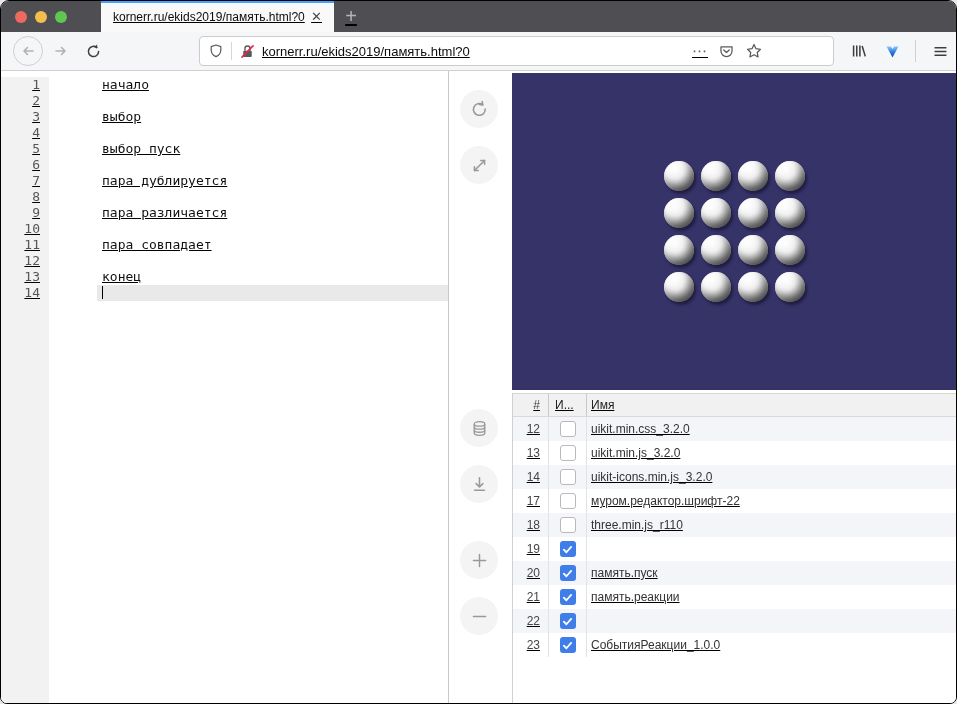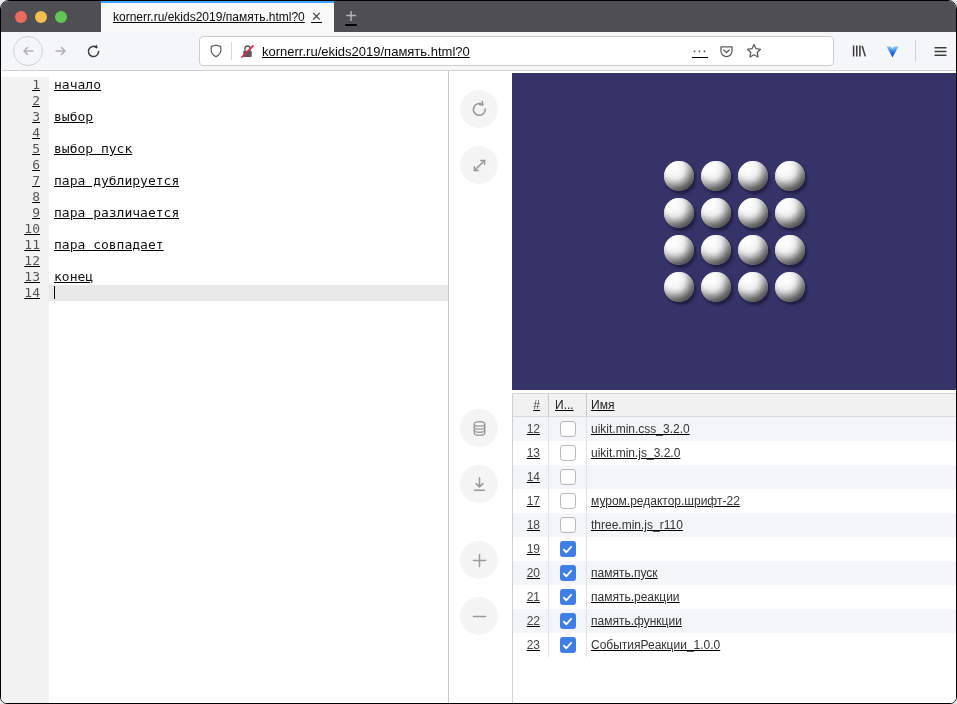--- a/index.html
+++ b/index.html
@@ -43,21 +43,21 @@
   .content { flex:1; display:flex; min-height:0; }
 
   
   .editor { width:448px; flex:none; display:flex; background:#fff;
     border-right:1px solid #c9c9c9; font-family:"DejaVu Sans Mono", monospace;
     font-size:13px; line-height:16px; padding-top:6px; position:relative; }
   .gutter { width:48px; flex:none; background:#f2f2f2; text-align:right;
     color:#555; padding-right:9px; }
   .codearea { flex:1; min-width:0; }
   .ln { height:16px; }
-  .code-line { height:16px; color:#111; padding-left:5px; white-space:pre; }
+  .code-line { height:16px; color:#111; padding-left:5px; white-space:pre;margin-left:48px; }
   .code-line.active { background:#e9e9e9; }
   .cursor { display:inline-block; width:1px; height:13px; background:#000;
     vertical-align:middle; margin-top:-2px; }
 
   
   .toolcol { width:63px; flex:none; position:relative; background:#fff; }
   .roundbtn { position:absolute; left:11px; width:38px; height:38px; border-radius:50%;
     background:#f4f4f4; display:flex; align-items:center; justify-content:center; }
 
   
@@ -295,20 +295,21 @@
               <div class="c-chk">
                 <span class="chk off"></span>
               </div>
               <div class="c-name">uikit.min.js_3.2.0</div>
             </div>
             <div class="t-row striped">
               <div class="c-num">14</div>
               <div class="c-chk">
                 <span class="chk off"></span>
               </div>
+              <div class="c-name">uikit-icons.min.js_3.2.0</div>
             </div>
             <div class="t-row">
               <div class="c-num">17</div>
               <div class="c-chk">
                 <span class="chk off"></span>
               </div>
               <div class="c-name">муром.редактор.шрифт-22</div>
             </div>
             <div class="t-row striped">
               <div class="c-num">18</div>
@@ -351,21 +352,20 @@
             </div>
             <div class="t-row striped">
               <div class="c-num">22</div>
               <div class="c-chk">
                 <span class="chk on">
                   <svg width="11" height="11" viewBox="0 0 12 12">
                     <path d="M2 6.2 L4.8 9 L10 3.2" stroke="#fff" stroke-width="2" fill="none" stroke-linecap="round" stroke-linejoin="round"></path>
                   </svg>
                 </span>
               </div>
-              <div class="c-name">память.функции</div>
             </div>
             <div class="t-row">
               <div class="c-num">23</div>
               <div class="c-chk">
                 <span class="chk on">
                   <svg width="11" height="11" viewBox="0 0 12 12">
                     <path d="M2 6.2 L4.8 9 L10 3.2" stroke="#fff" stroke-width="2" fill="none" stroke-linecap="round" stroke-linejoin="round"></path>
                   </svg>
                 </span>
               </div>

